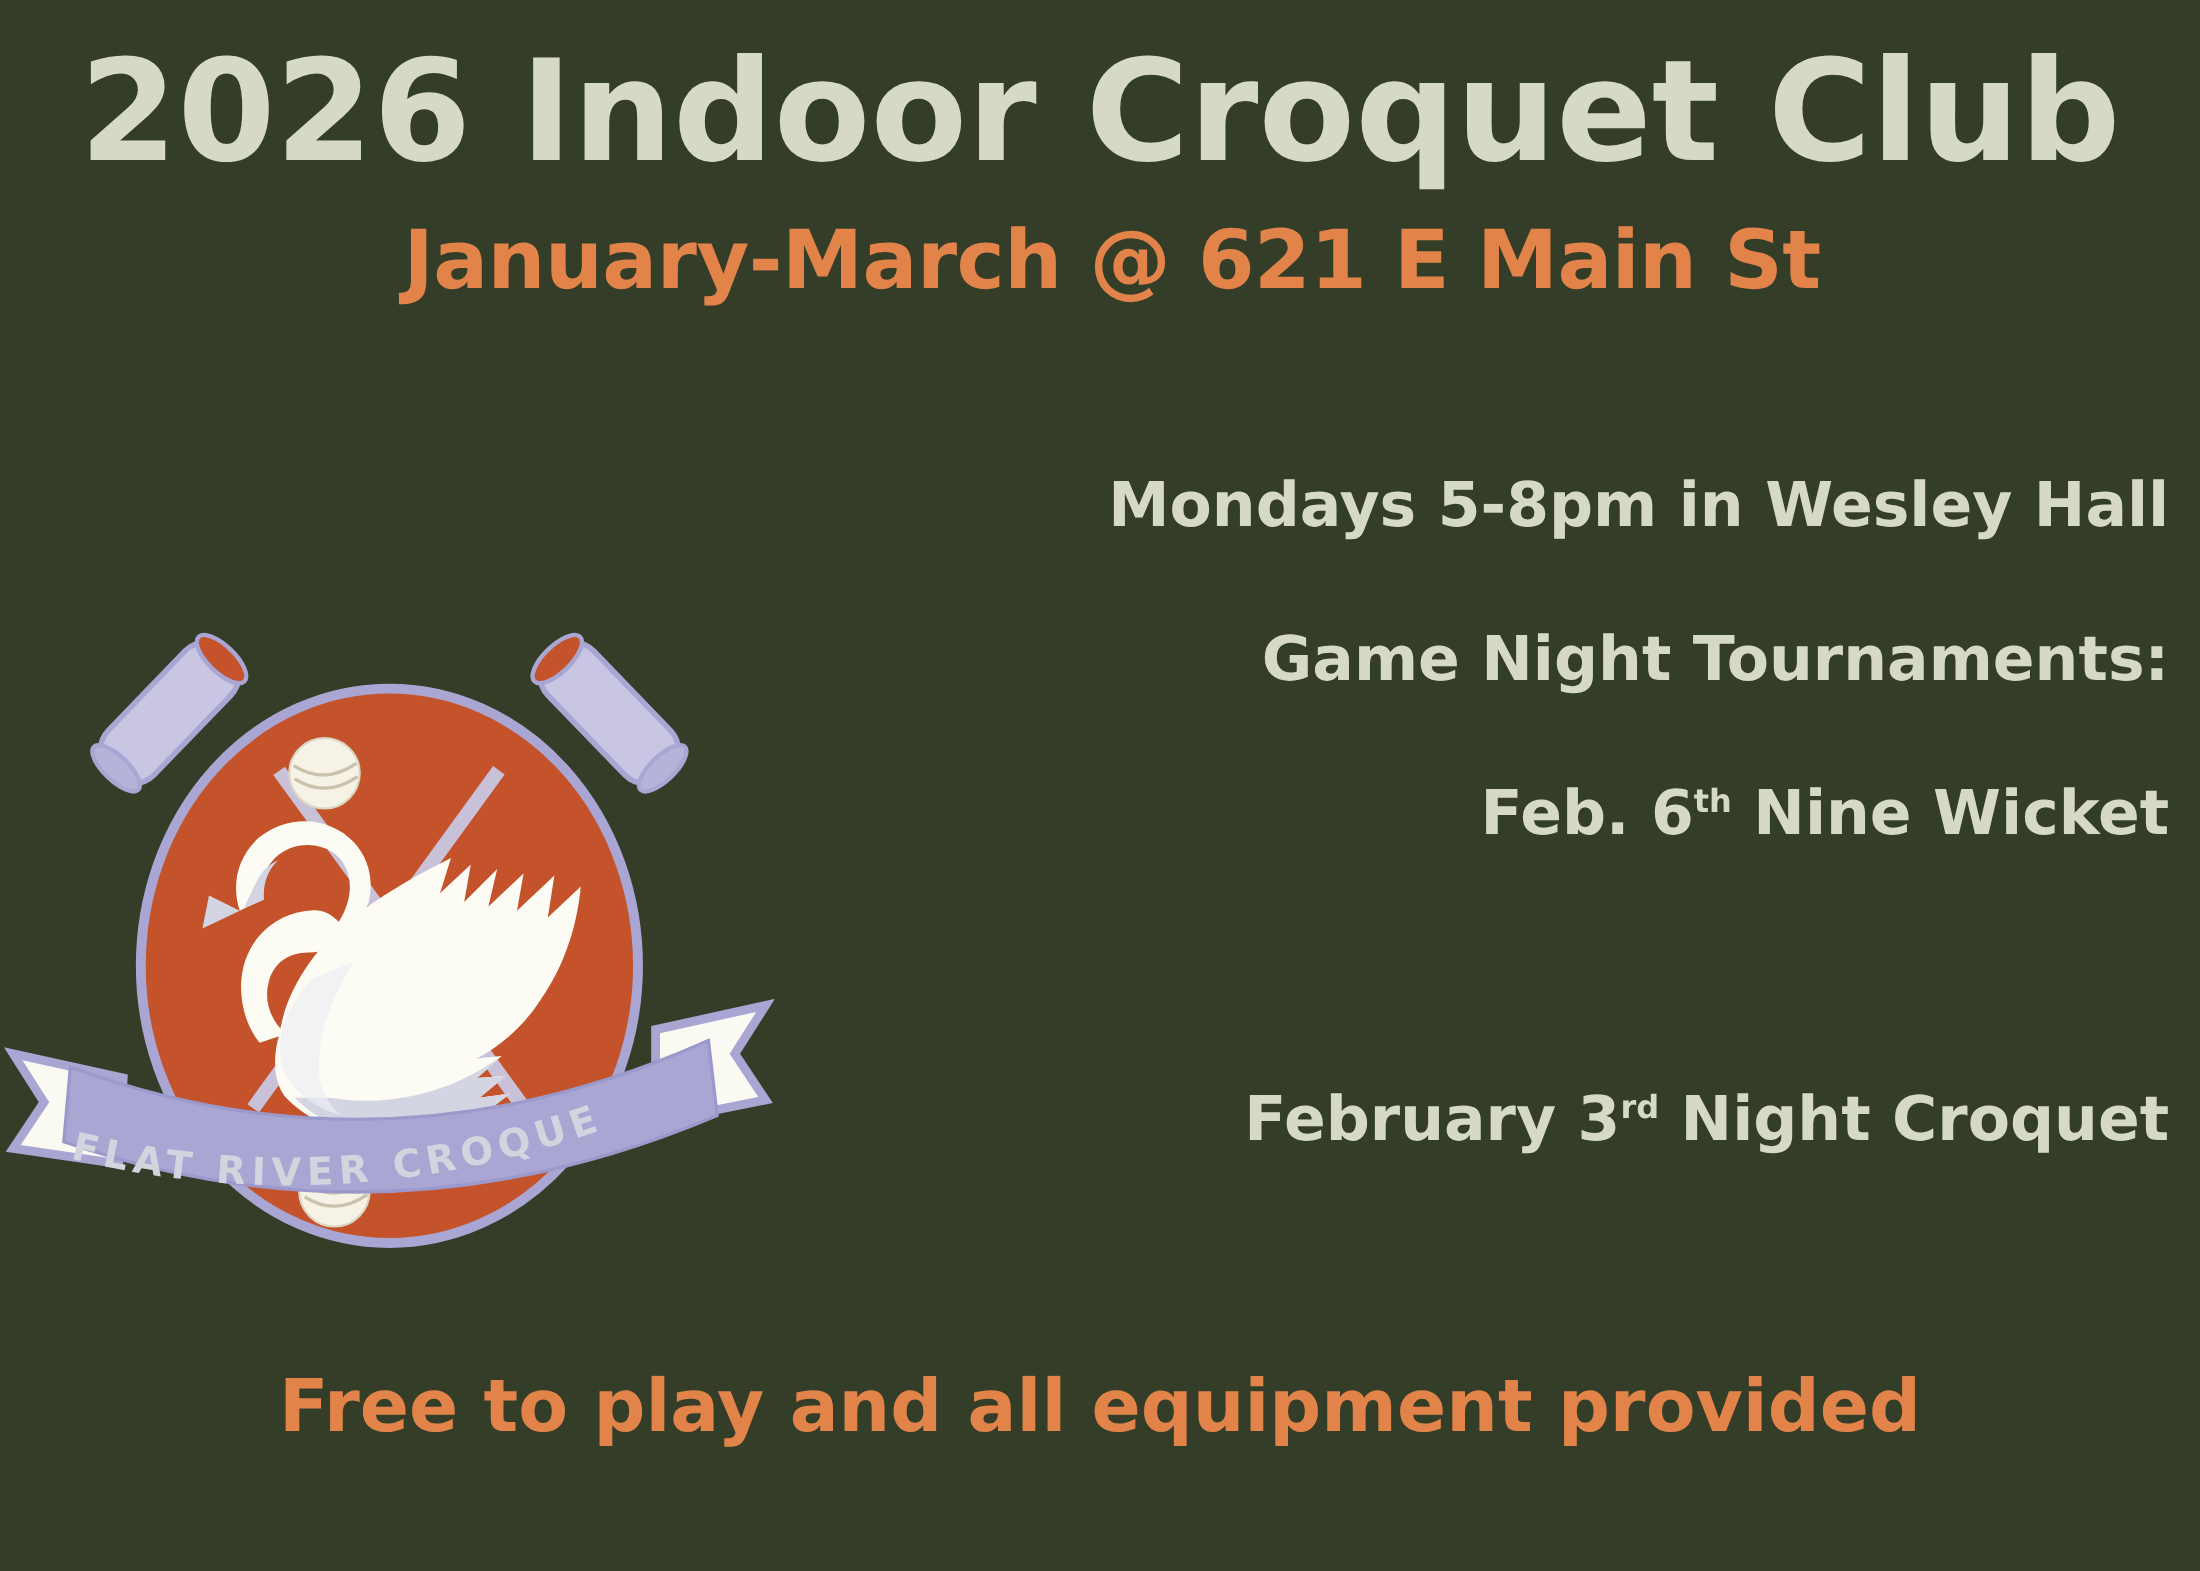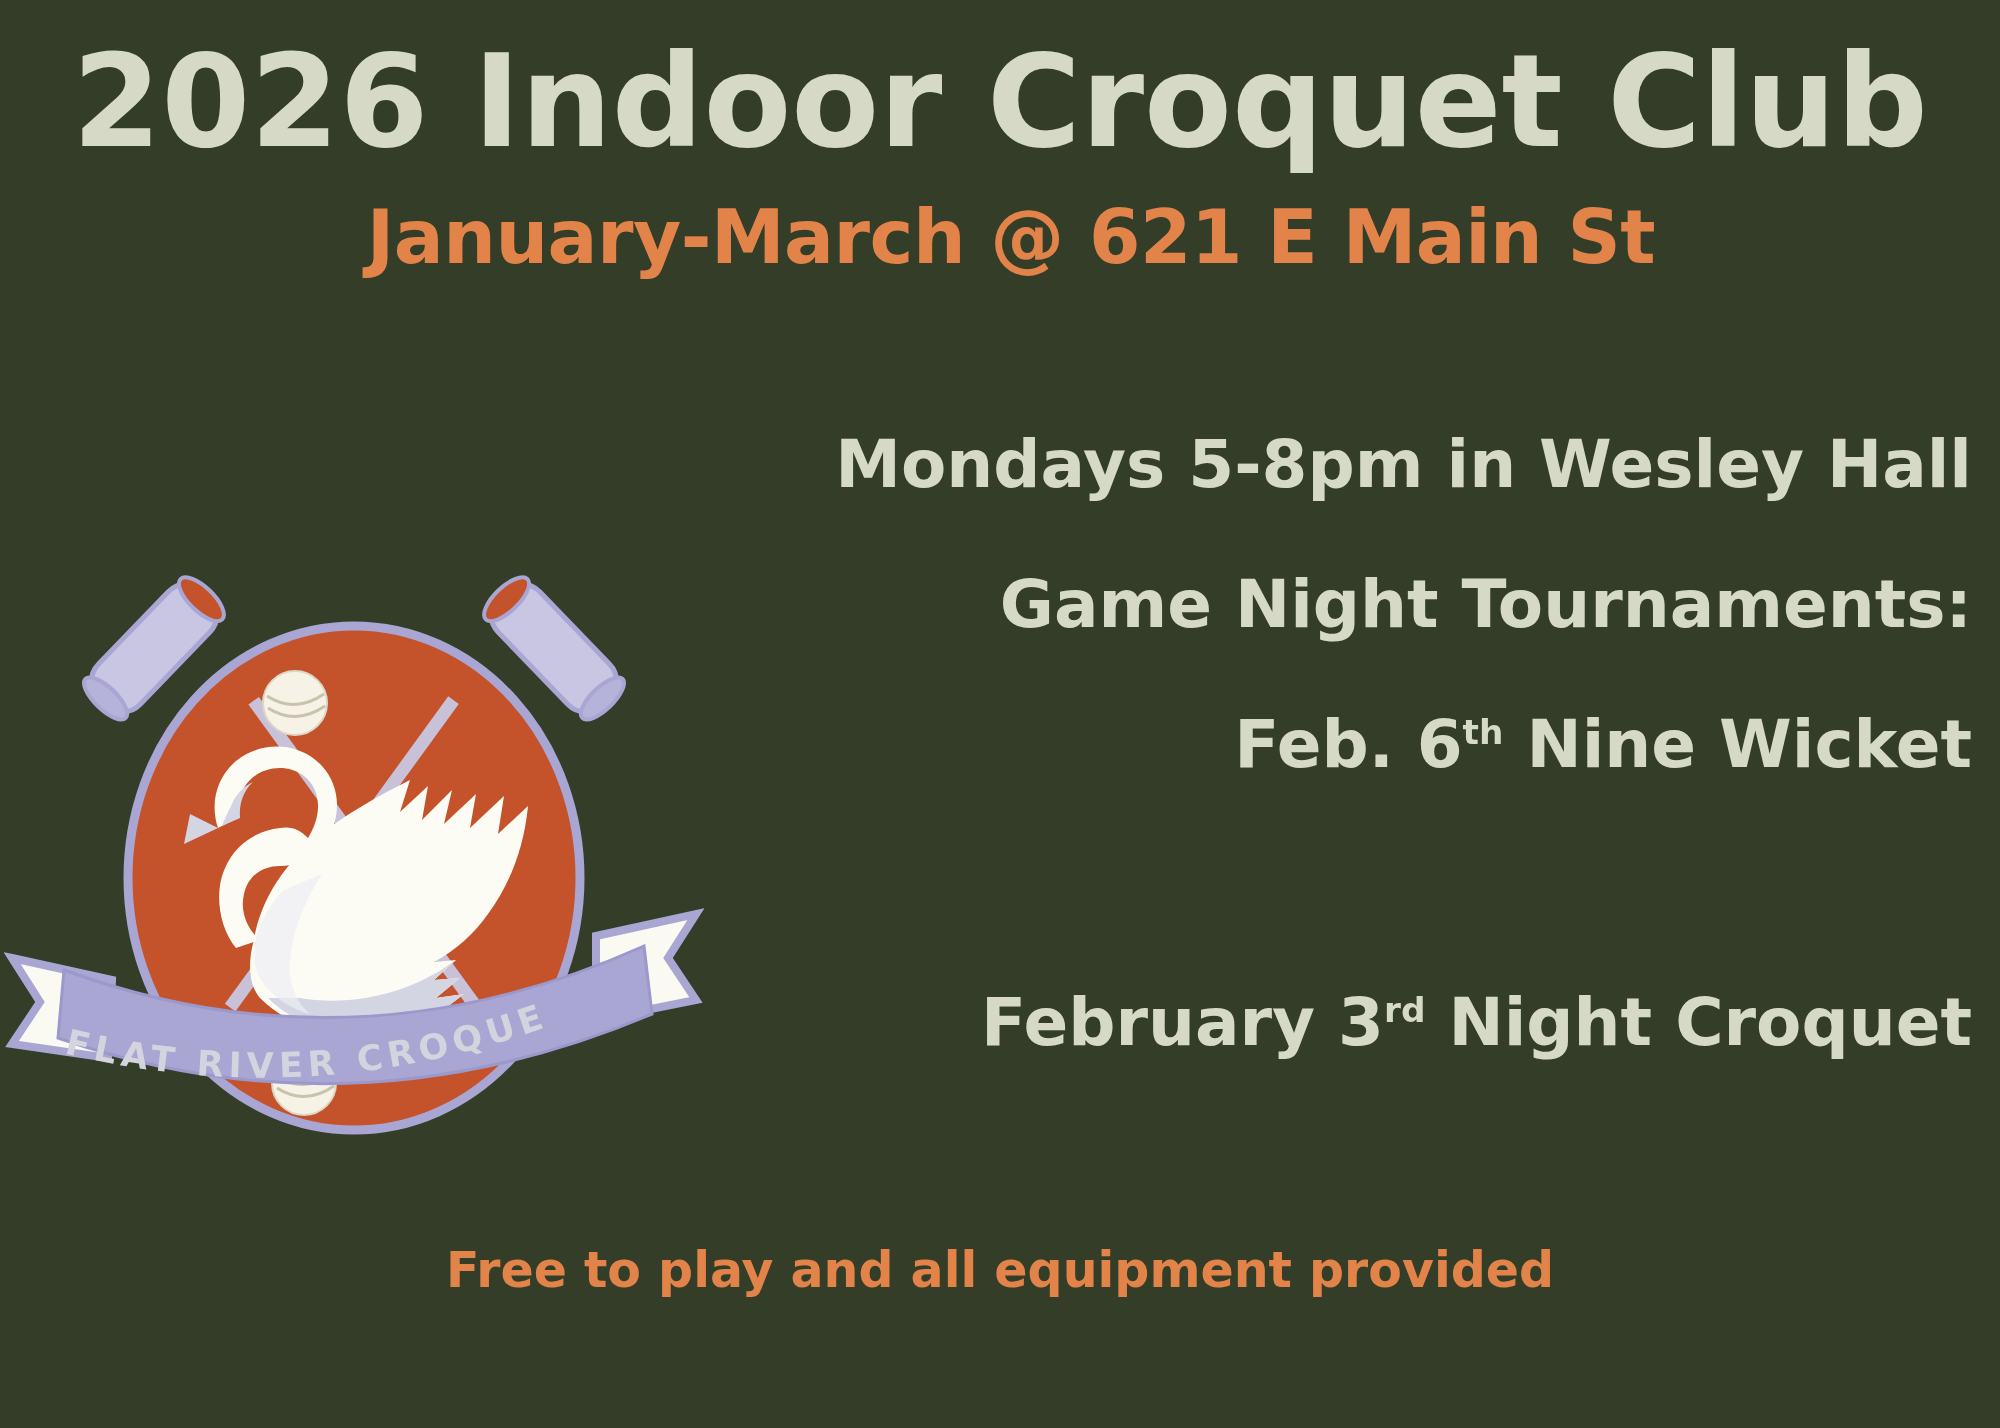--- a/index.html
+++ b/index.html
@@ -45,21 +45,21 @@
 
   .body-line {
     position: absolute;
     right: 28px;
     text-align: right;
     font-family: "DejaVu Sans", sans-serif;
     font-weight: bold;
     color: #d6d9c5;
     white-space: nowrap;
     line-height: 1;
-    font-size: 66px;
+    font-size: 56px;
   }
   #line-mondays   { top: 432px; }
   #line-tourn     { top: 572px; }
   #line-feb       { top: 712px; text-align: center; }
   #line-march     { top: 852px; }
   #line-april     { top: 990px; }
 
   .ord {
     font-size: 0.52em;
     vertical-align: super;
@@ -67,21 +67,21 @@
   }
 
   #footer {
     position: absolute;
     top: 1246px;
     left: 0;
     width: 2000px;
     text-align: center;
     font-family: "DejaVu Sans", sans-serif;
     font-weight: bold;
-    font-size: 49px;
+    font-size: 66px;
     color: #e2834a;
     white-space: nowrap;
     line-height: 1;
   }
 
   
   #logo {
     position: absolute;
     left: 4px;
     top: 528px;

